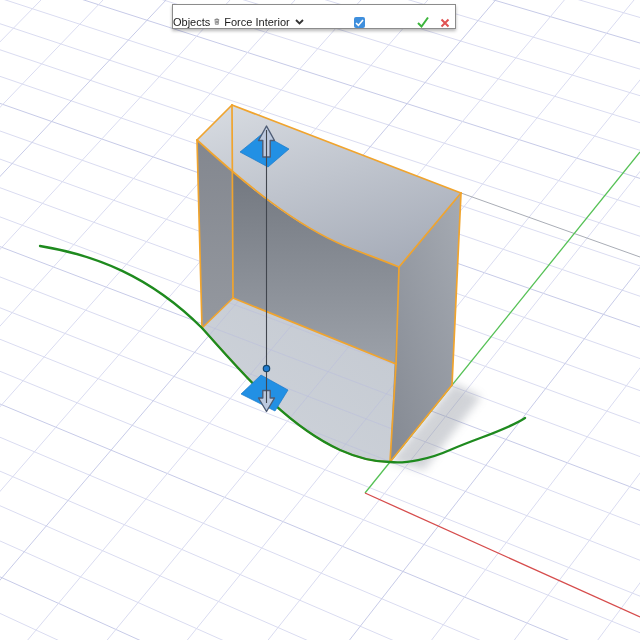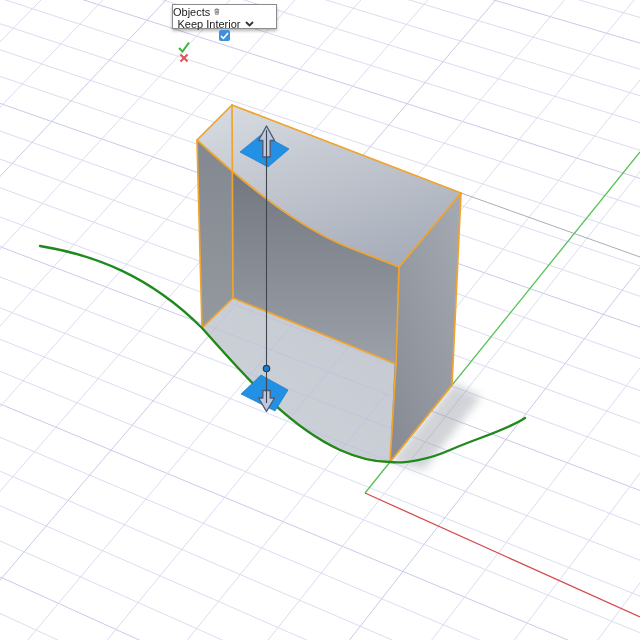--- a/index.html
+++ b/index.html
@@ -15,23 +15,23 @@
   .axis-green{stroke:var(--axis-green);stroke-width:1.3;}
   .axis-red{stroke:var(--axis-red);stroke-width:1.3;}
   .edge{stroke:var(--edge);stroke-width:1.7;fill:none;stroke-linejoin:round;stroke-linecap:round;}
   .curve{stroke:var(--curve);stroke-width:2.3;fill:none;stroke-linecap:round;}
   .handle-quad{fill:var(--handle);stroke:#1878c8;stroke-width:.7;}
   .arrow{fill:var(--arrow-fill);stroke:var(--arrow-stroke);stroke-width:1.4;stroke-linejoin:round;}
   .drag-line{stroke:var(--drag-line);stroke-width:1.1;}
   .drag-dot{fill:var(--dot);stroke:#14476e;stroke-width:1.2;}
 
   
-  .toolbar{position:absolute;left:172px;top:4px;height:23px;display:flex;align-items:flex-start;
+  .toolbar{position:absolute;left:172px;top:4px;height:23px;display:flex;align-items:flex-end;
            background:#fff;border:1px solid var(--toolbar-border);
-           box-shadow:0 2px 3px rgba(0,0,0,.28);z-index:5;flex-direction:column;}
+           box-shadow:0 2px 3px rgba(0,0,0,.28);z-index:5;}
   .tb-cell{display:flex;align-items:center;justify-content:center;gap:4px;
            font-size:11px;color:var(--toolbar-text);white-space:nowrap;cursor:default;}
   .tb-cell.objects{width:47px;}
   .tb-cell.keep{width:86px;gap:5px;}
   .tb-cell.force{width:103px;gap:4px;}
   .tb-cell.ok{width:21px;}
   .tb-cell.cancel{width:21px;}
   .tb-sep{width:1px;background:#cbcbcb;}
   .checkbox{width:11px;height:11px;border-radius:2px;background:var(--checkbox-blue);
             display:flex;align-items:center;justify-content:center;flex:0 0 auto;}
@@ -222,21 +222,21 @@
 
   <div class="toolbar">
     <div class="tb-cell objects">
       <span>Objects</span>
       <svg class="icon" width="11" height="13" viewBox="0 0 11 13">
         <path d="M1,3 h9 M3.5,3 V1.5 h4 V3 M2,3 l0.7,9 h5.6 L9,3 M4.1,5 v5 M5.5,5 v5 M6.9,5 v5" fill="none" stroke="#444" stroke-width="1"></path>
       </svg>
     </div>
     <div class="tb-sep"></div>
     <div class="tb-cell keep">
-      <span>Keep Interior</span>
+      <span>Force Interior</span>
       <svg class="icon" width="9" height="6" viewBox="0 0 9 6">
         <path d="M1,1 L4.5,4.5 L8,1" fill="none" stroke="#333" stroke-width="1.8"></path>
       </svg>
     </div>
     <div class="tb-sep"></div>
     <div class="tb-cell force">
       <span class="checkbox">
         <svg class="icon" width="9" height="8" viewBox="0 0 9 8" id="cb-check" style="display: block;">
           <path d="M1,4 L3.4,6.4 L8,1" fill="none" stroke="#fff" stroke-width="1.6"></path>
         </svg>

